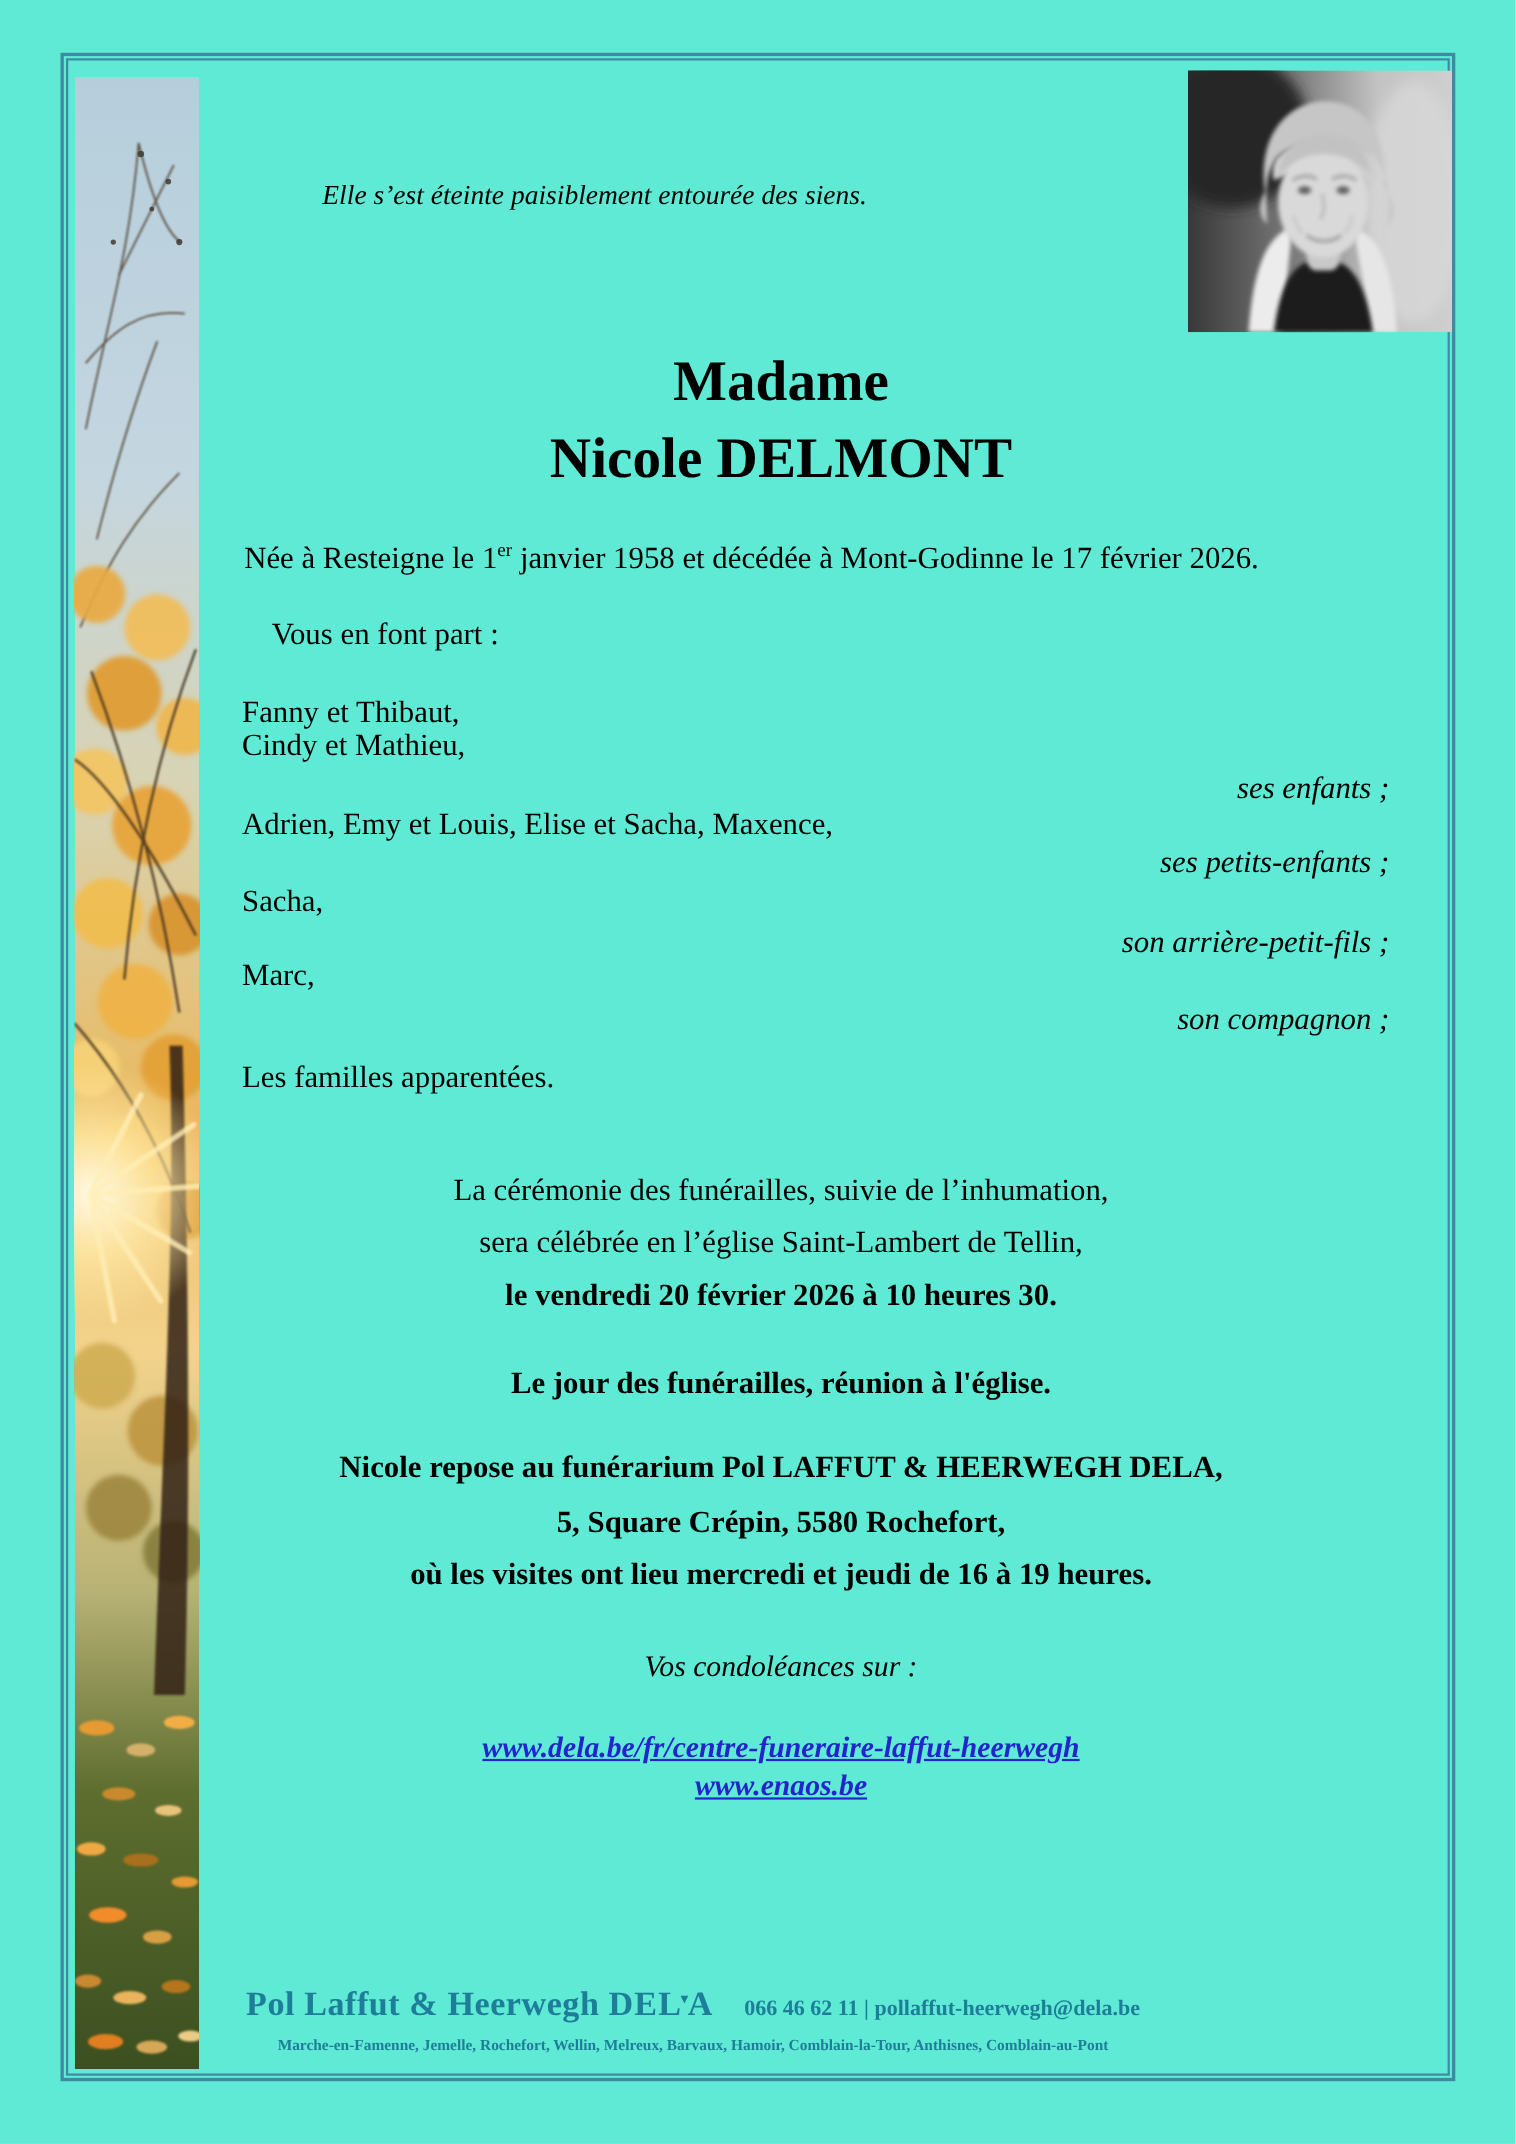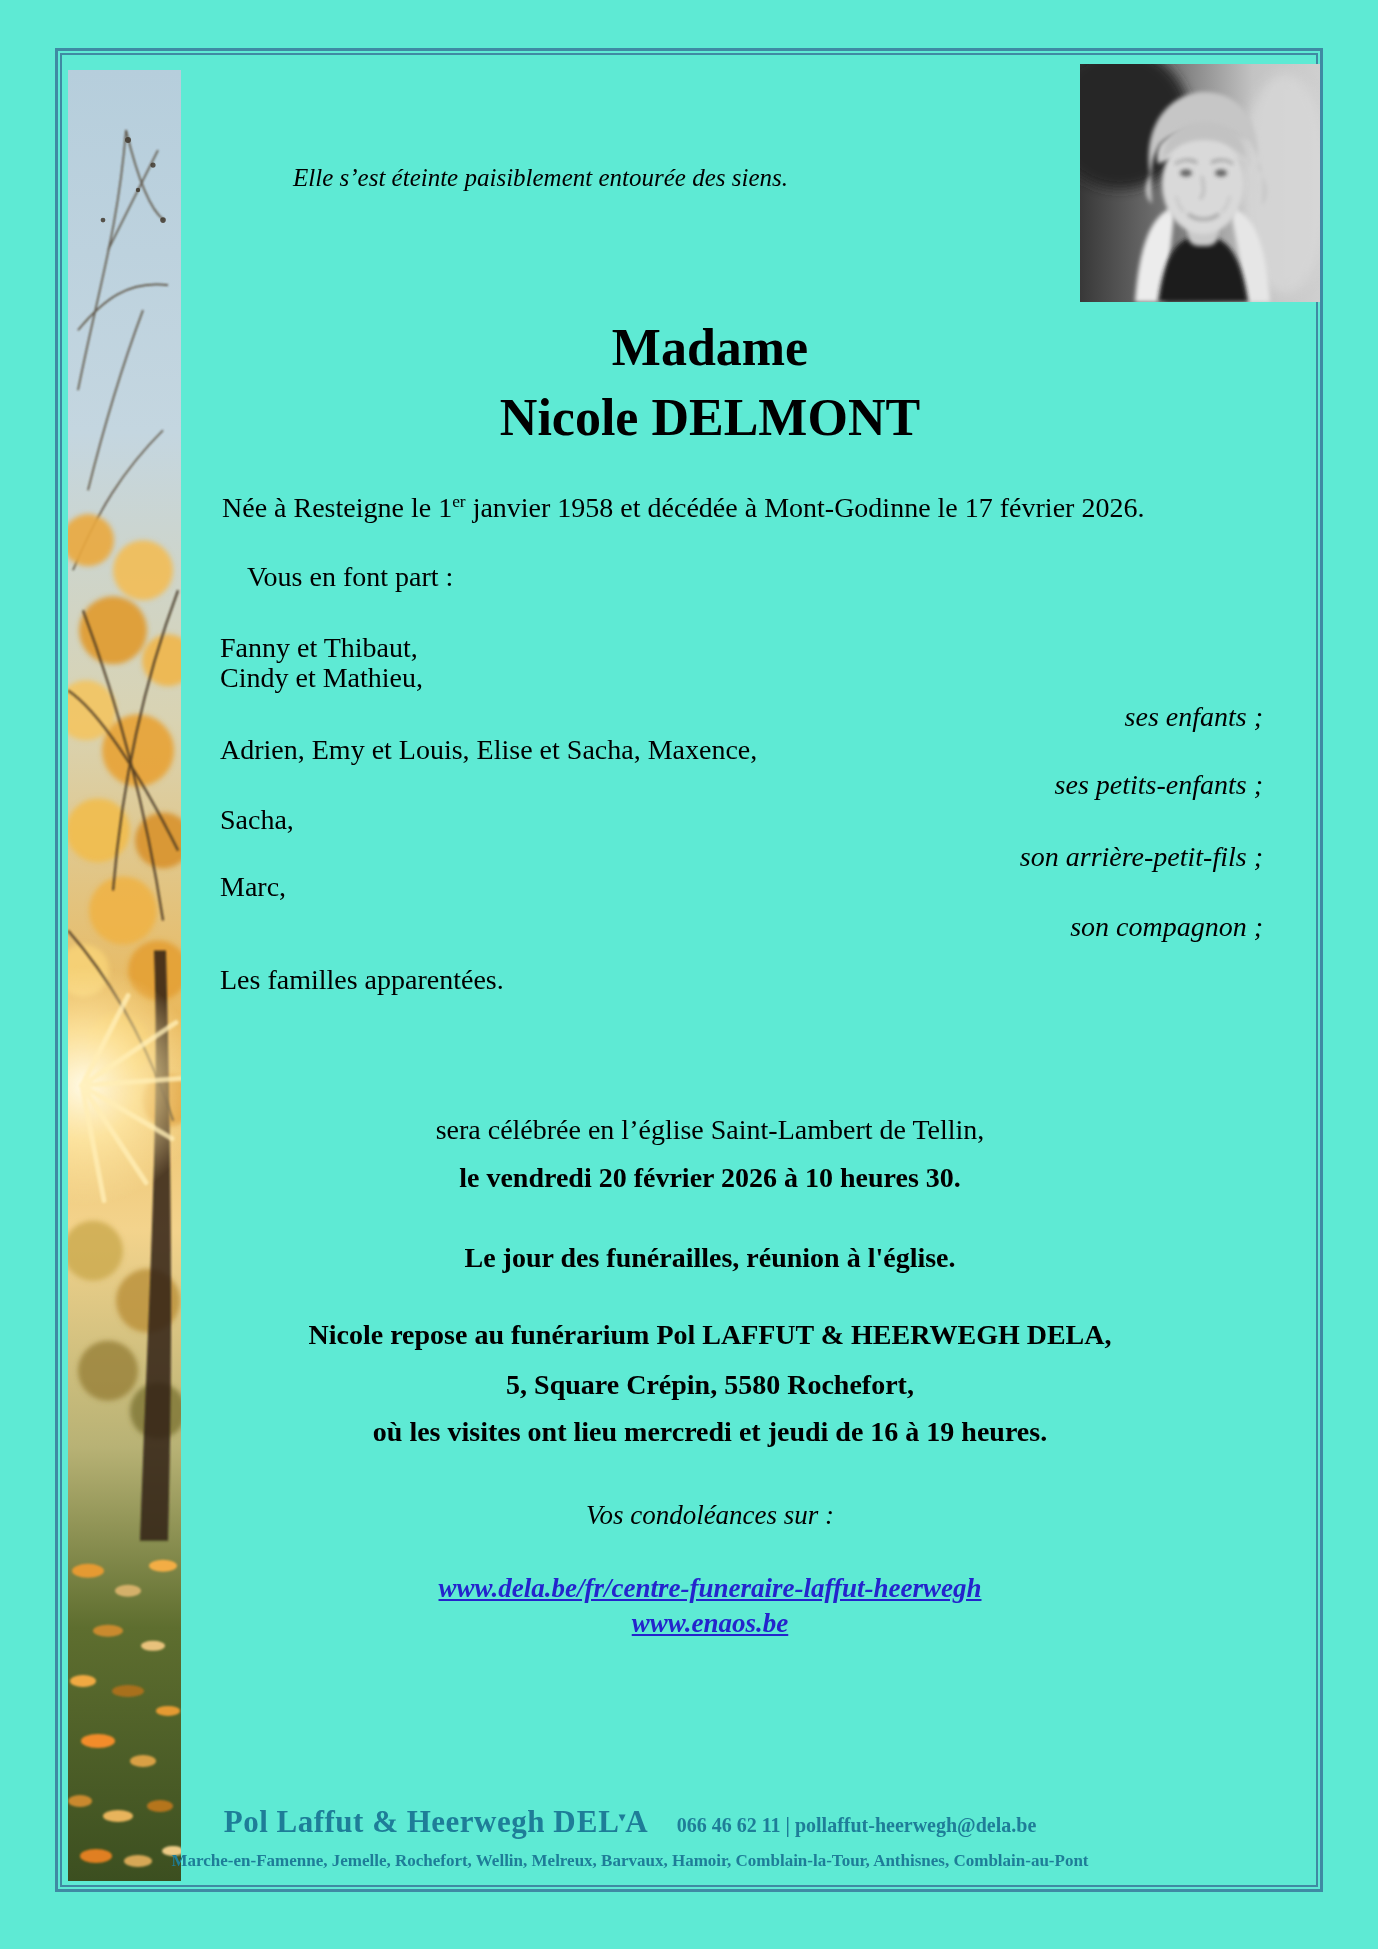--- a/index.html
+++ b/index.html
@@ -40,21 +40,21 @@
   .fam { left:220px; width:1043px; }
   .fam-rel { text-align:right; font-style:italic; }
 
   .links a { color:#2424cc; text-decoration:underline; font-style:italic; cursor:pointer;font-weight:bold; }
 
   .footer-line { left:170px; width:920px; text-align:center; white-space:nowrap; color:#1e7d98; }
   .brand  { font-size:31px; font-weight:600; letter-spacing:0.5px;margin-top:48px; }
   .brand .dela { font-weight:700; letter-spacing:1px; }
   .dela-mark { display:inline-block; font-size:0.40em; vertical-align:0.85em; margin:0 -1px; }
   .contact { font-size:20px; font-weight:600; margin-left:28px; }
-  .towns  { top:1850px; font-size:17px; font-weight:600; line-height:22px; }
+  .towns  { top:1850px; font-size:14px; font-weight:600; line-height:22px; }
 </style>
 </head>
 <body>
 
 <div class="page">
 
   <div class="frame-outer"></div>
   <div class="frame-inner"></div>
 
   <div class="photo-strip">
@@ -231,20 +231,21 @@
   <div class="abs t fam fam-rel" style="top:768px">ses petits-enfants ;</div>
 
   <div class="abs t fam" style="top:803px">Sacha,</div>
   <div class="abs t fam fam-rel" style="top:840px">son arrière-petit-fils ;</div>
 
   <div class="abs t fam" style="top:870px">Marc,</div>
   <div class="abs t fam fam-rel" style="top:910px">son compagnon ;</div>
 
   <div class="abs t fam" style="top:963px">Les familles apparentées.</div>
 
+  <div class="abs t center-col" style="top:1066px">La cérémonie des funérailles, suivie de l’inhumation,</div>
   <div class="abs t center-col" style="top:1113px">sera célébrée en l’église Saint-Lambert de Tellin,</div>
   <div class="abs t center-col b" style="top:1161px">le vendredi 20 février 2026 à 10 heures 30.</div>
   <div class="abs t center-col b" style="top:1241px">Le jour des funérailles, réunion à l'église.</div>
 
   <div class="abs t center-col b" style="top:1318px">Nicole repose au funérarium Pol LAFFUT &amp; HEERWEGH DELA,</div>
   <div class="abs t center-col b" style="top:1368px">5, Square Crépin, 5580 Rochefort,</div>
   <div class="abs t center-col b" style="top:1415px">où les visites ont lieu mercredi et jeudi de 16 à 19 heures.</div>
 
   <div class="abs t center-col it" style="top:1498px; font-size:27px;">Vos condoléances sur :</div>
   <div class="abs t center-col links" style="top:1571px; font-size:27px;">

